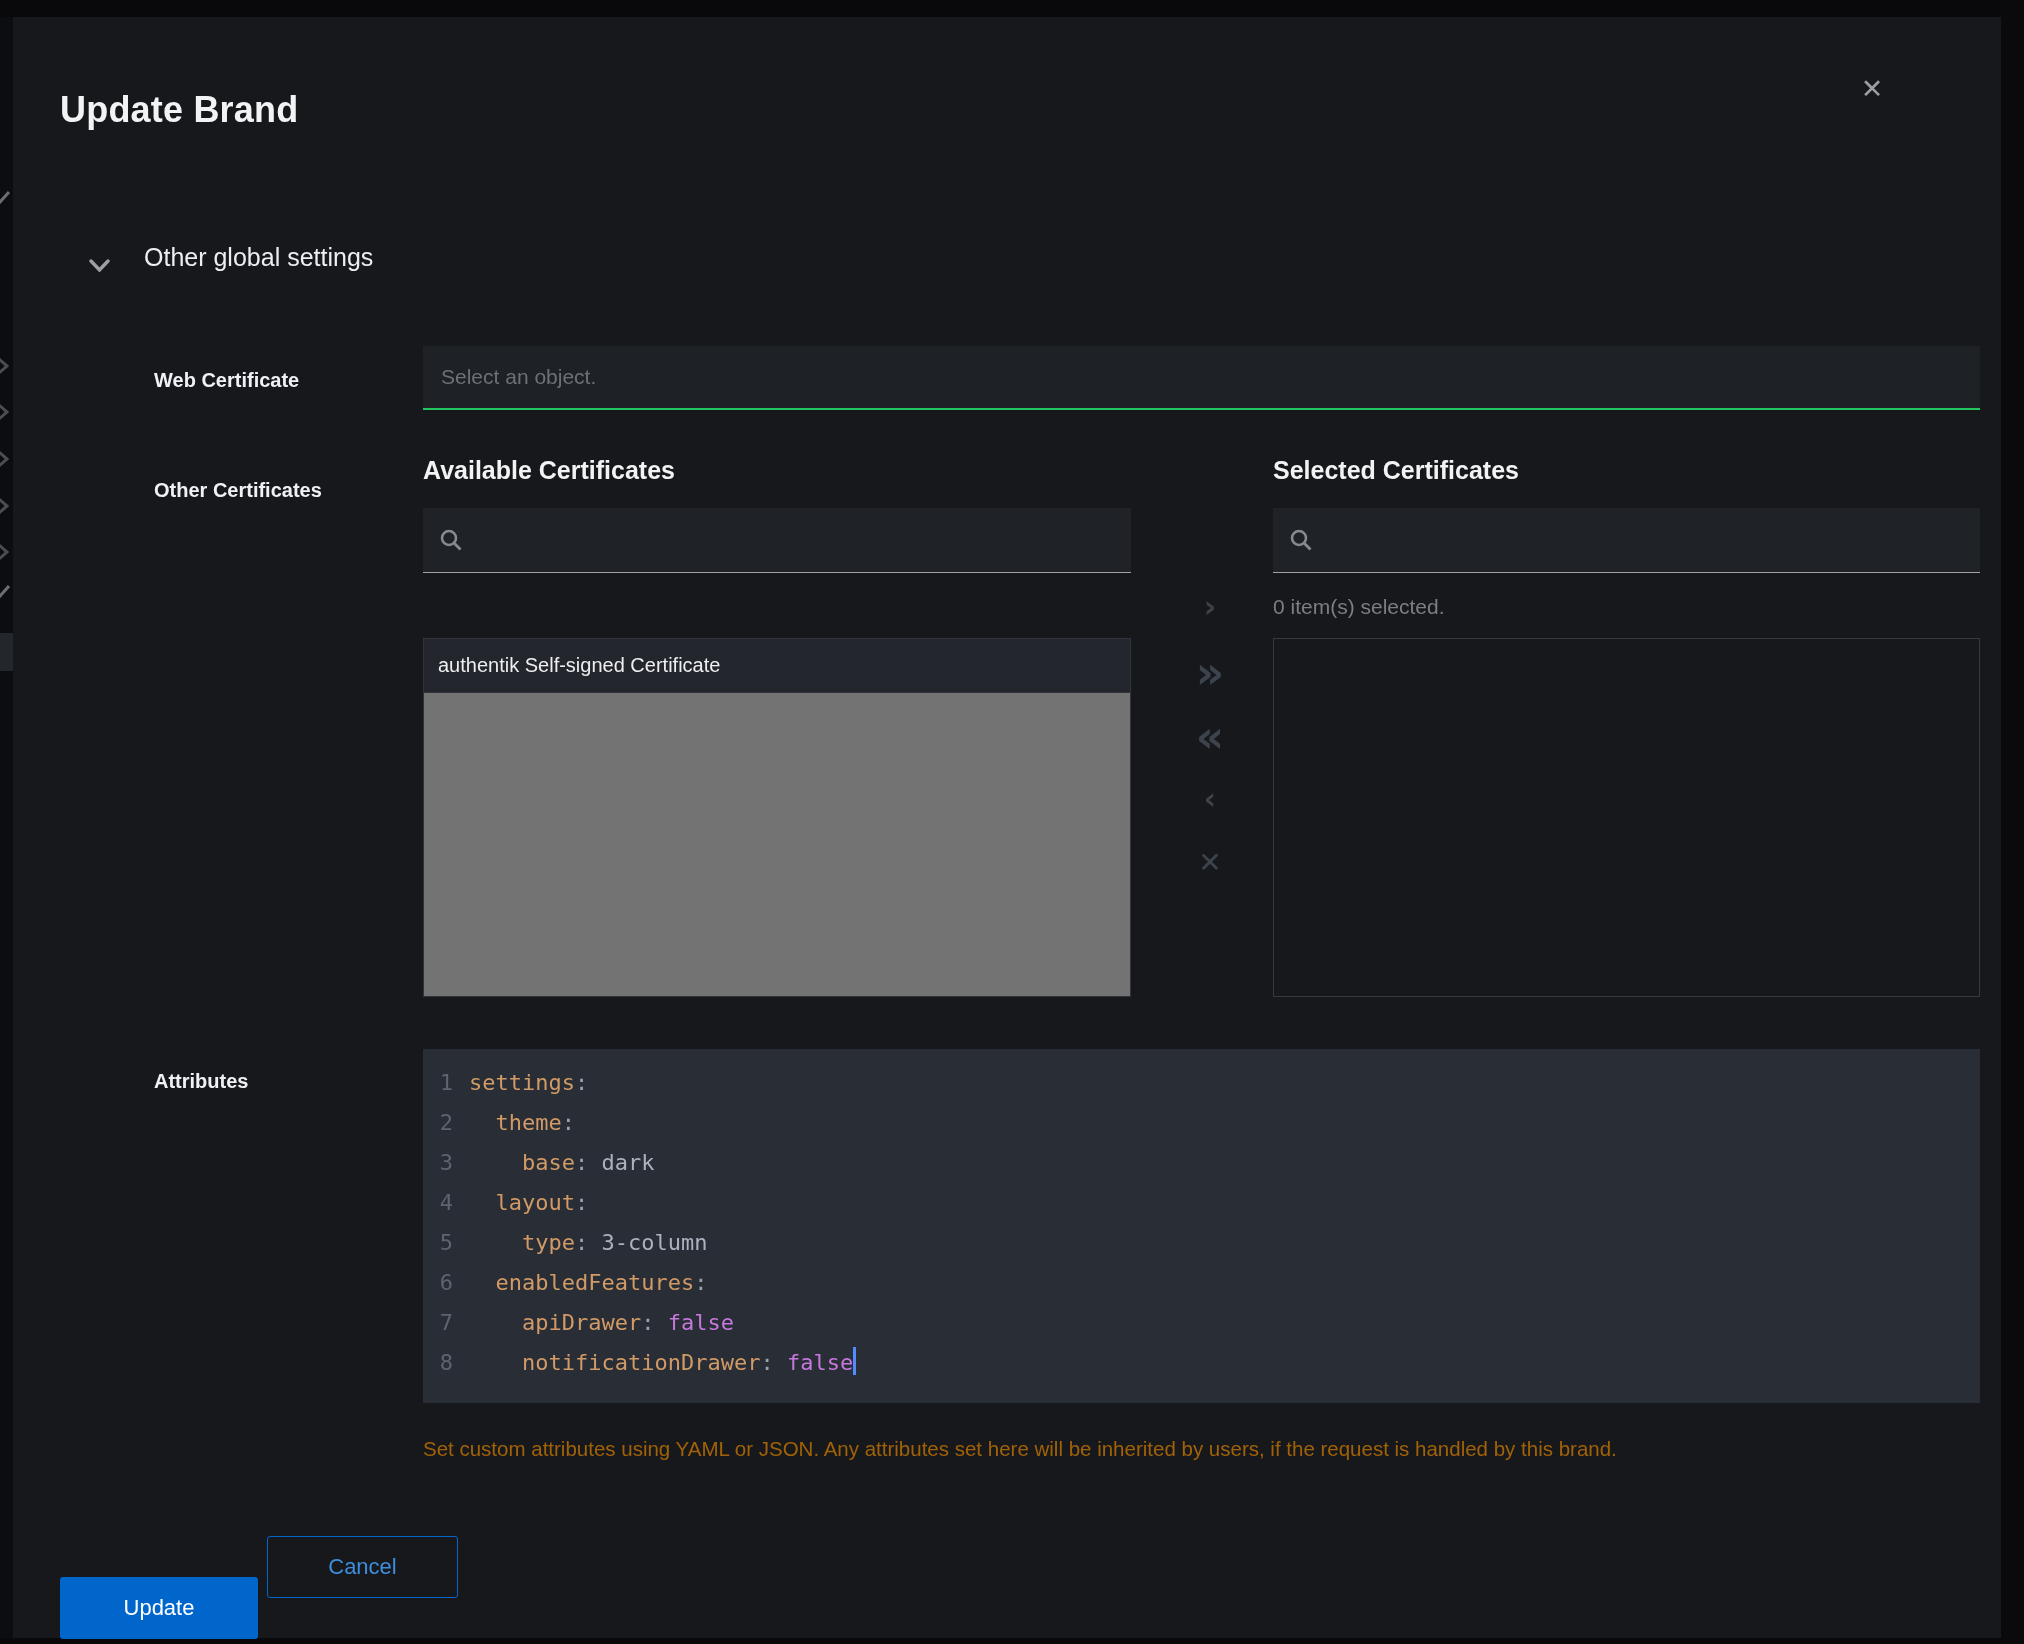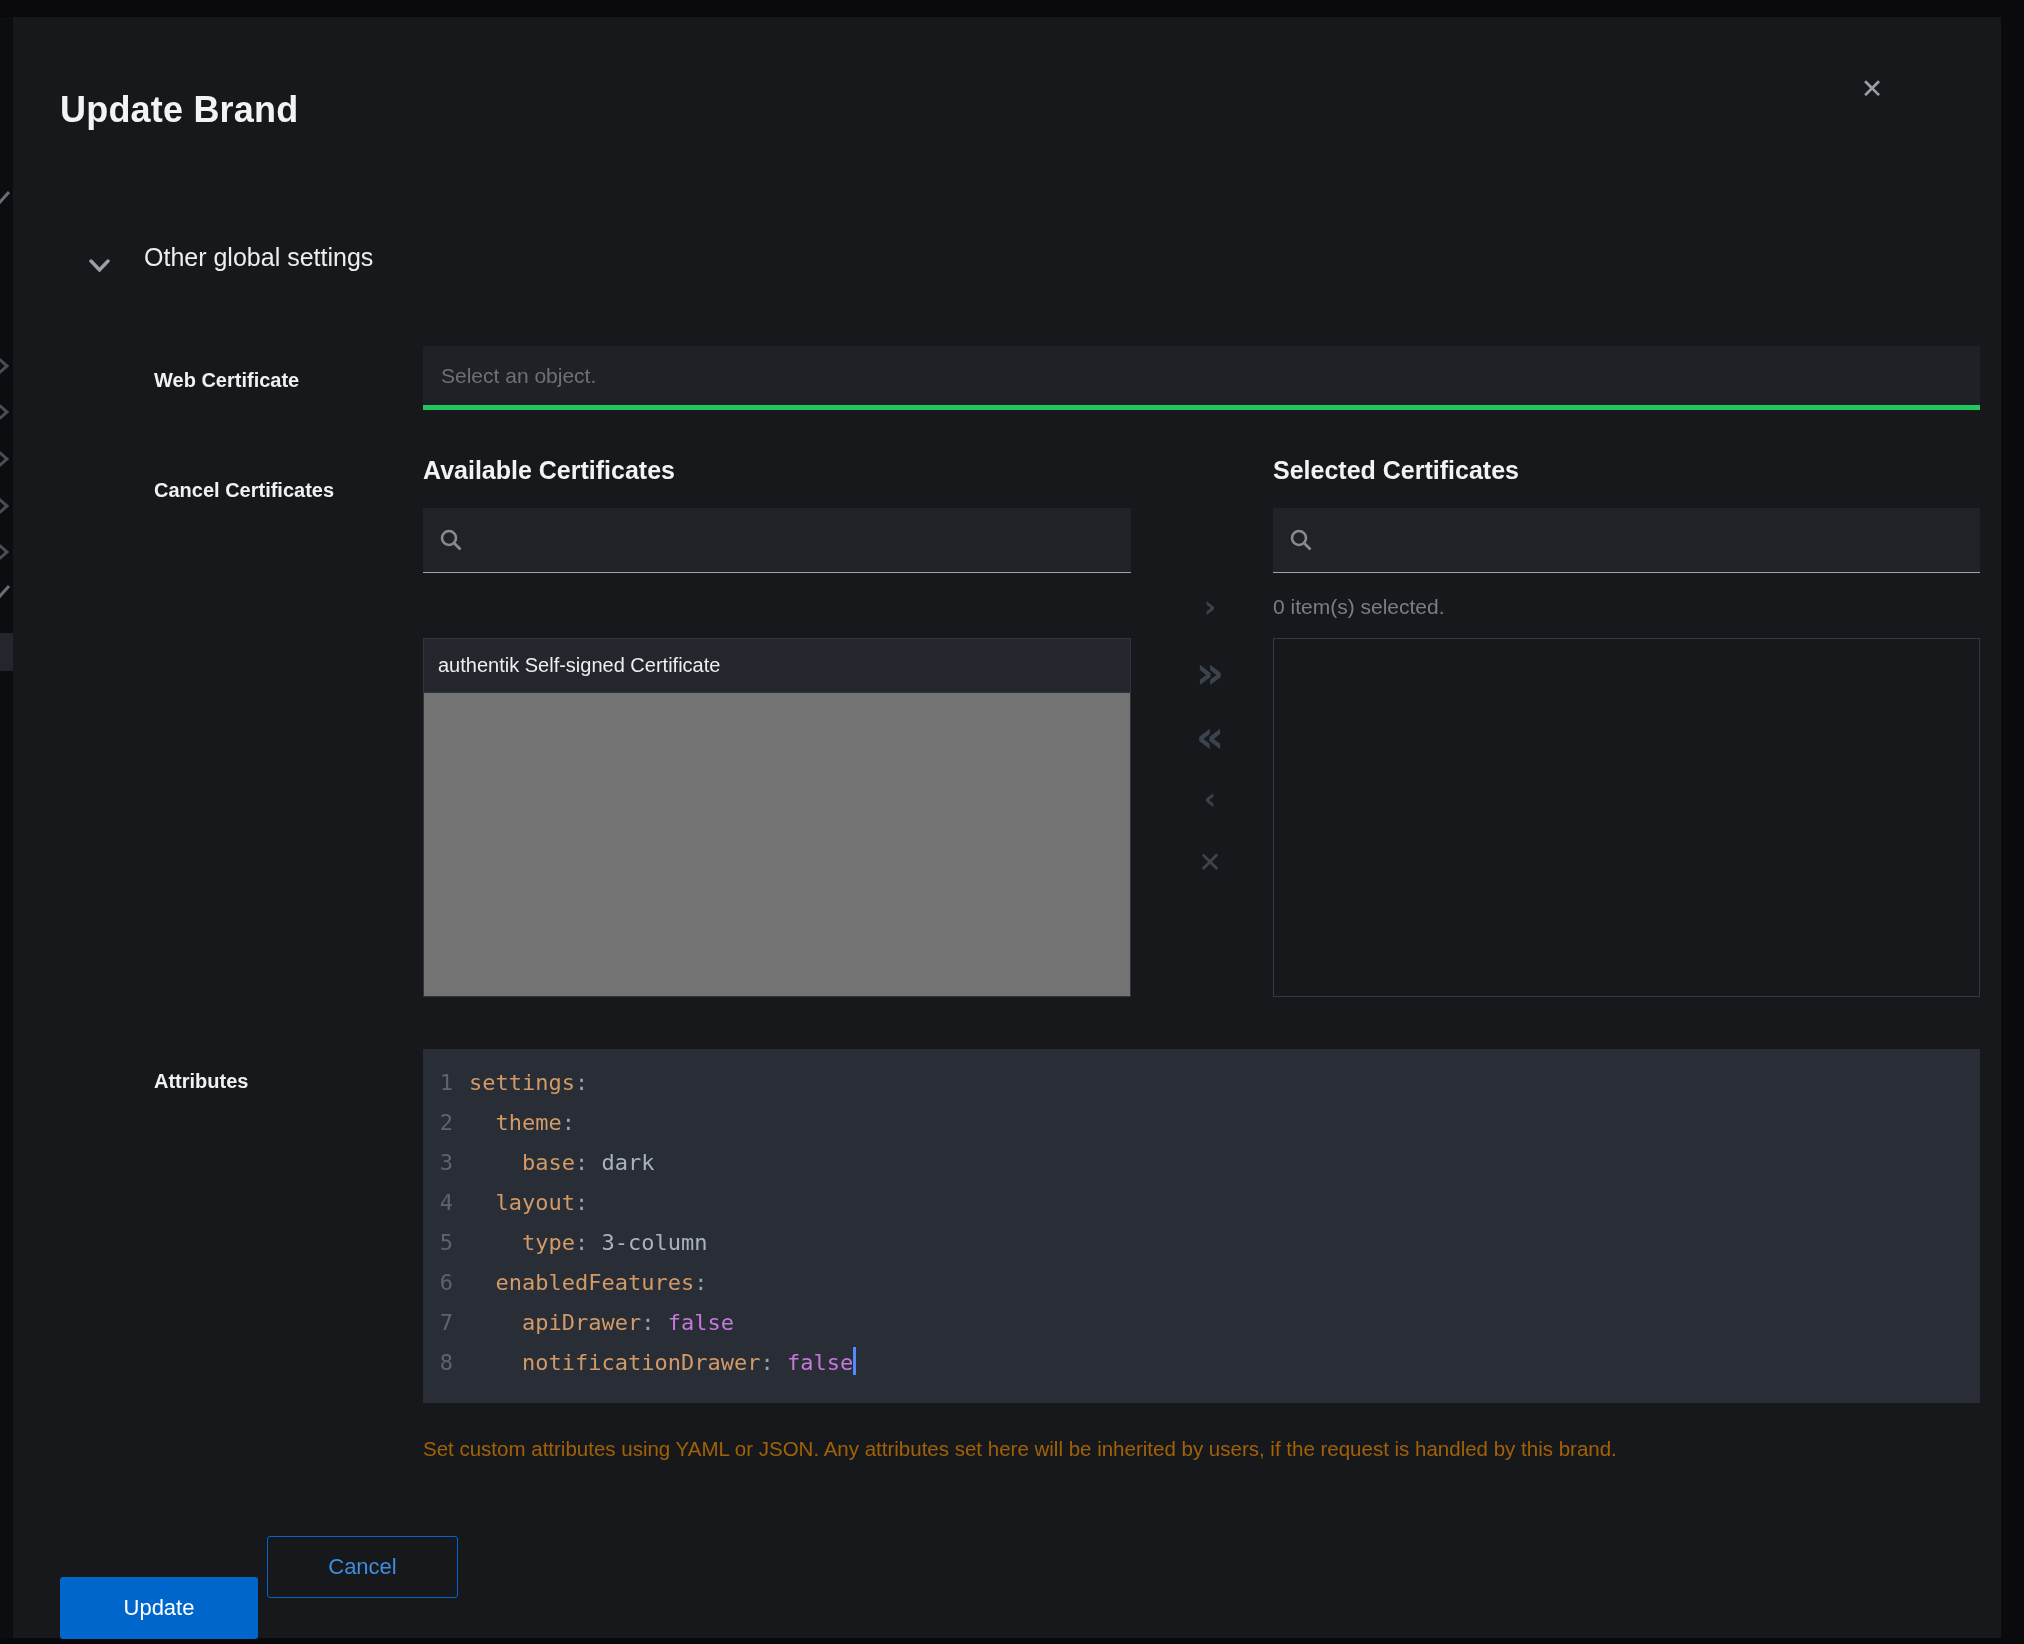--- a/index.html
+++ b/index.html
@@ -38,21 +38,21 @@
   .section-chevron{flex:0 0 auto;width:21px;height:13px;}
   .section-title{font-size:25px;color:#eceef1;font-weight:400;}
 
   
   .field-label{
     position:absolute;left:141px;width:270px;
     font-size:20px;font-weight:700;color:#f0f1f4;line-height:26px;
   }
   .pf-text-input{
     position:absolute;left:410px;top:329px;width:1557px;height:64px;
-    background:#1e2126;border:none;border-bottom:5px solid #22c55e;
+    background:#1e2126;border:none;border-bottom:2px solid #22c55e;
     color:#e8eaed;font-size:21px;padding:0 18px;box-sizing:border-box;
     font-family:"Liberation Sans",sans-serif;
   }
   .pf-text-input::placeholder{color:#6d7177;opacity:1;}
 
   .dual-heading{
     position:absolute;top:439px;font-size:25px;font-weight:700;color:#f2f3f5;
   }
   .search-box{
     position:absolute;top:491px;height:65px;
@@ -162,21 +162,21 @@
     <button class="section-toggle">
       <svg class="section-chevron" viewBox="0 0 21 13">
           <path d="M2 2l8.5 9L19 2" fill="none" stroke="#9ca0a5" stroke-width="3.4" stroke-linecap="round"></path>
         </svg>
       <span class="section-title">Other global settings</span>
     </button>
 
     <div class="field-label" style="top:350px">Web Certificate</div>
     <input class="pf-text-input" type="text" placeholder="Select an object." style="">
 
-    <div class="field-label" style="top:460px">Cancel Certificates</div>
+    <div class="field-label" style="top:460px">Other Certificates</div>
 
     <div class="dual-heading" style="left:410px">Available Certificates</div>
     <div class="dual-heading" style="left:1260px">Selected Certificates</div>
 
     <div class="search-box" style="left:410px;width:708px">
       <svg class="search-icon" width="24" height="24" viewBox="0 0 24 24">
           <circle cx="10" cy="10" r="7" fill="none" stroke="#878a90" stroke-width="2.6"></circle>
           <line x1="15.5" y1="15.5" x2="21.5" y2="21.5" stroke="#878a90" stroke-width="2.8"></line>
         </svg>
       <input class="search-input" type="text" style="">

